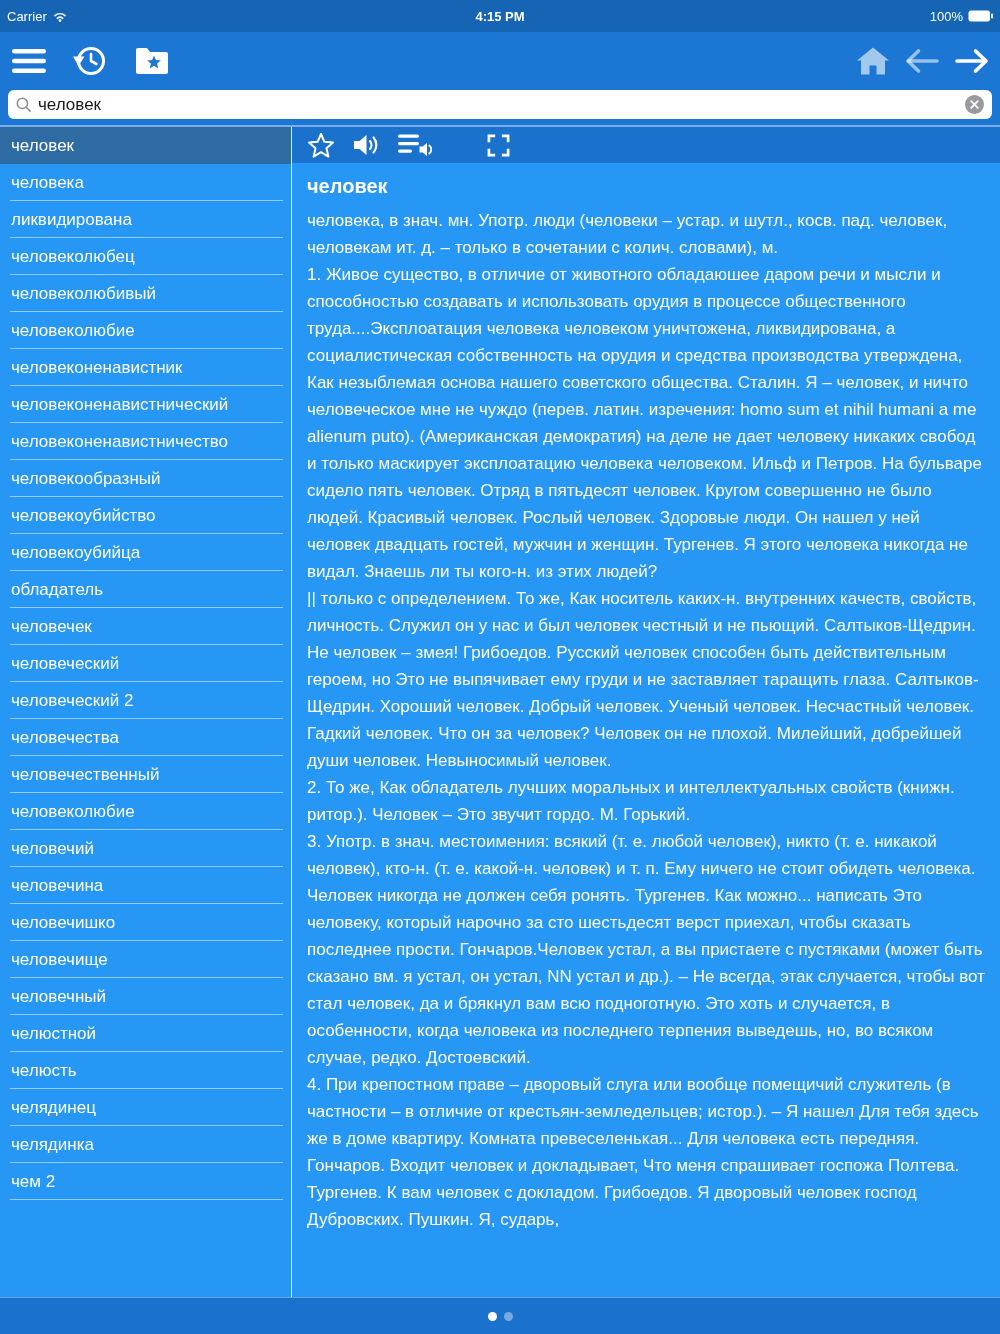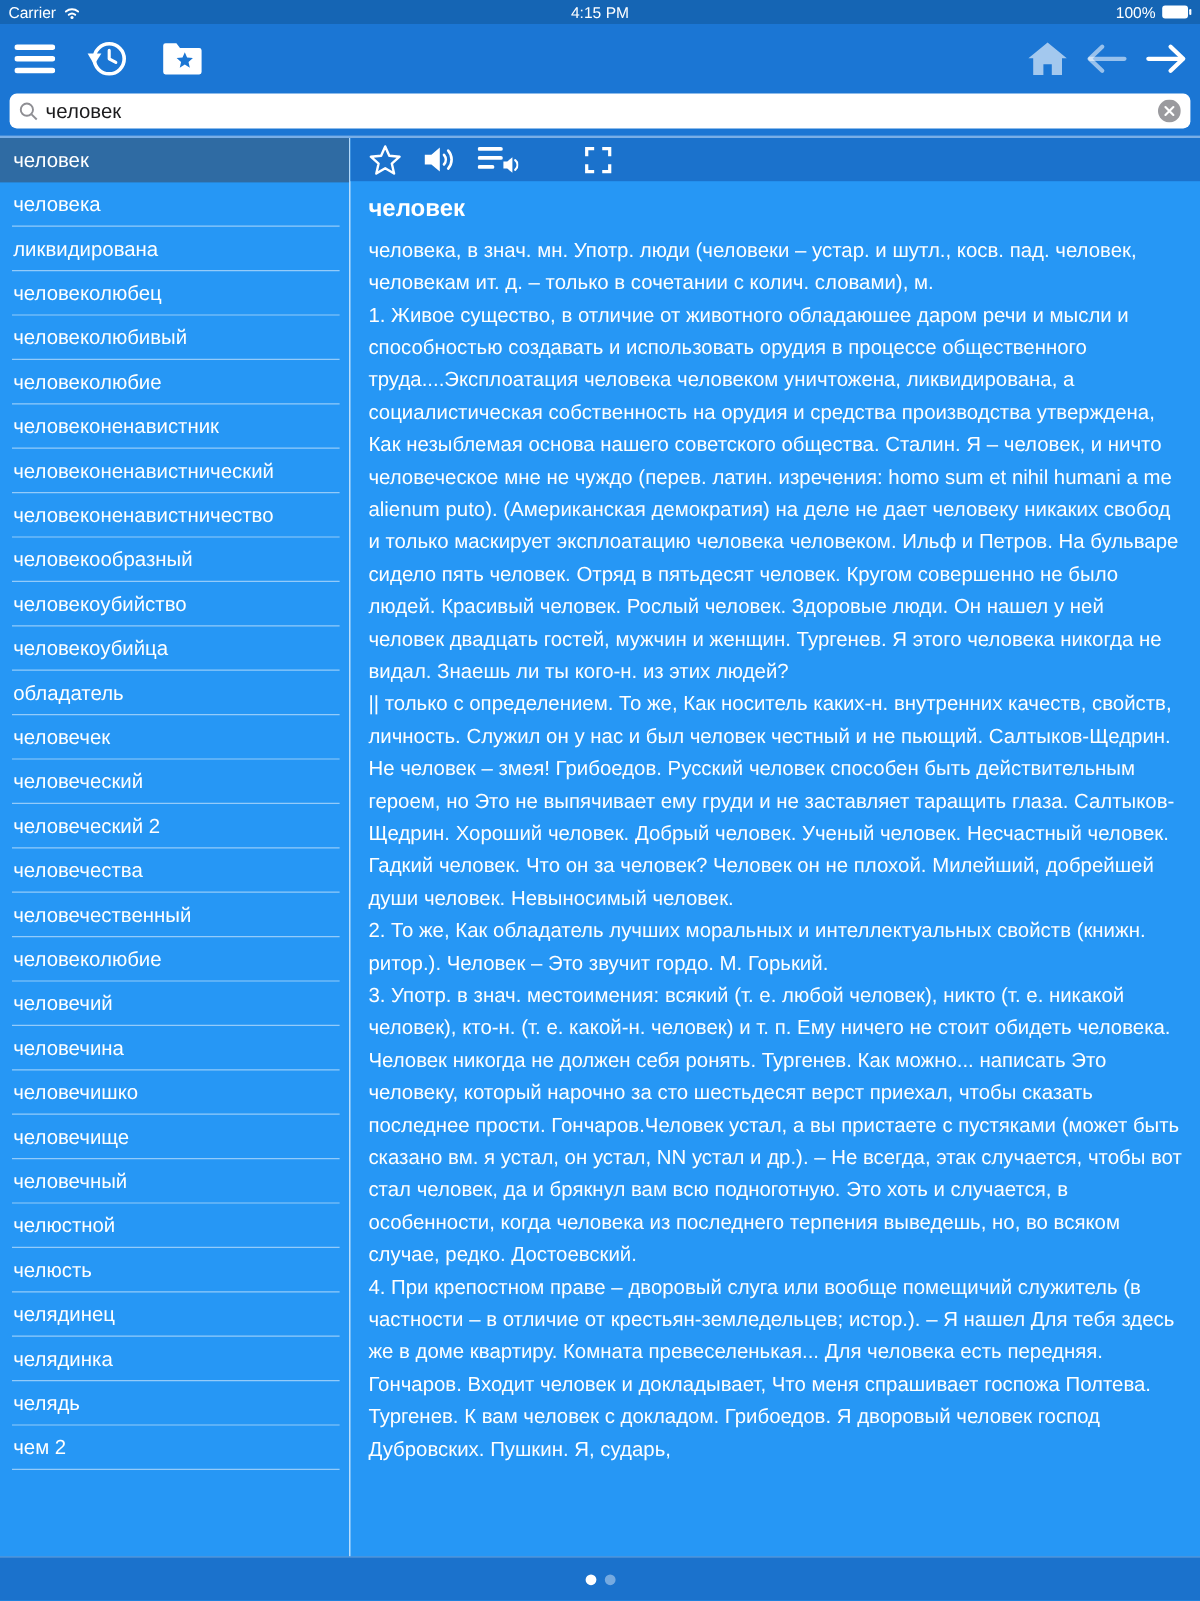--- a/index.html
+++ b/index.html
@@ -12,26 +12,26 @@
   }
   *{box-sizing:border-box;margin:0;padding:0;}
   html,body{width:1000px;height:1334px;overflow:hidden;}
   body{
     font-family:"Liberation Sans", sans-serif;
     background:var(--main-blue);
     display:flex;flex-direction:column;
   }
   
   .status-bar{
-    height:20px;background:var(--status-blue);color:#fff;
+    height:32px;background:var(--status-blue);color:#fff;
     display:flex;align-items:center;justify-content:space-between;
     padding:0 7px;font-size:13px;position:relative;flex:0 0 auto;
   }
   .status-left{display:flex;align-items:center;gap:5px;}
-  .status-time{position:absolute;left:0;right:0;text-align:center;font-weight:normal;}
+  .status-time{position:absolute;left:0;right:0;text-align:center;font-weight:bold;}
   .status-right{display:flex;align-items:center;gap:5px;text-align:center;}
   
   .header{
     background:var(--toolbar-blue);
     padding:6px 8px 6px;flex:0 0 auto;
     border-bottom:2px solid var(--divider-light);
   }
   .toolbar-row{display:flex;align-items:center;height:46px;}
   .tb-left{display:flex;align-items:center;gap:26px;padding-left:4px;}
   .tb-right{margin-left:auto;display:flex;align-items:center;gap:14px;padding-right:2px;}
@@ -295,23 +295,20 @@
       </div>
 
       <div class="side-item">
         <span>челядинец</span>
       </div>
 
       <div class="side-item">
         <span>челядинка</span>
       </div>
 
-      <div class="side-item">
-        <span>челядь</span>
-      </div>
 
 
       <div class="side-item">
         <span>чем 2</span>
       </div>
     </div>
 
   <div class="content">
     <div class="content-toolbar">
       <span class="tb-btn">

